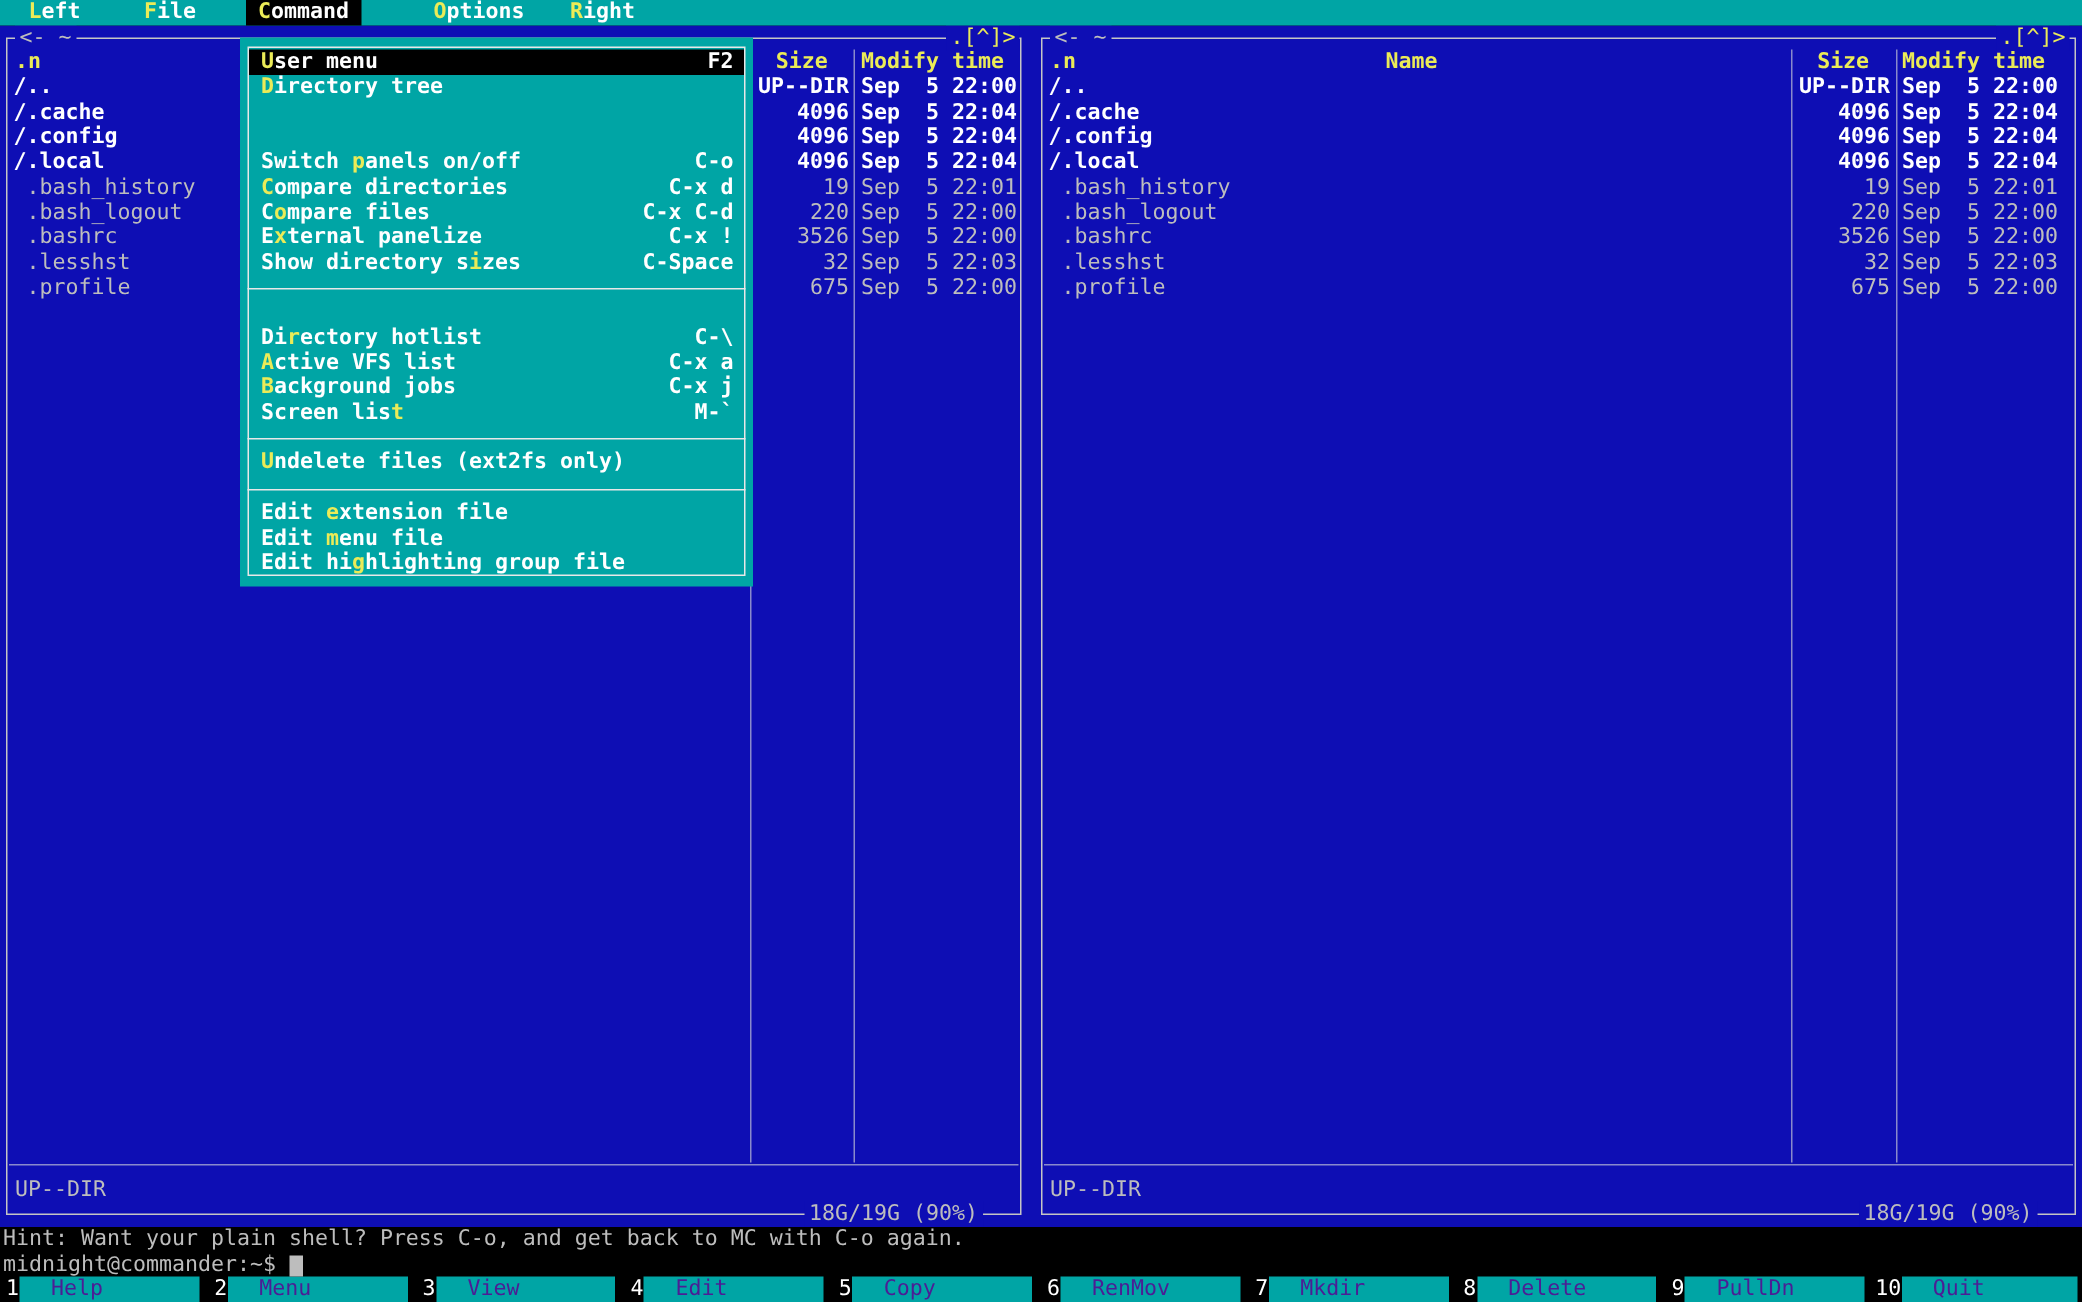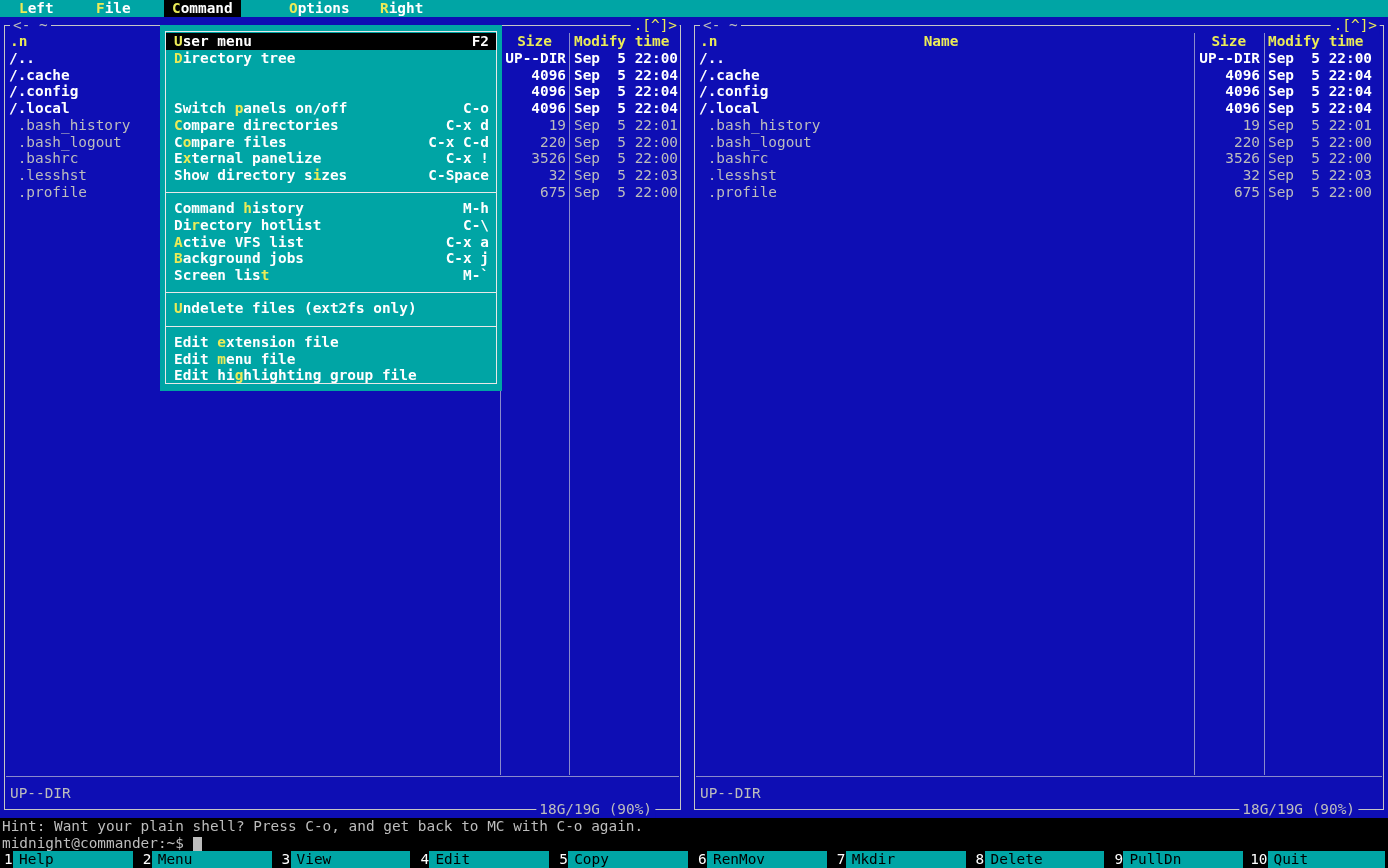--- a/index.html
+++ b/index.html
@@ -52,21 +52,21 @@
 
   
   .hint   { position:absolute; left:2px; top:817.9px; color:var(--gray); white-space:pre; z-index:5; }
   .prompt { position:absolute; left:2px; top:834.6px; color:var(--gray); white-space:pre; z-index:5; }
   .cursor { position:absolute; left:193px; top:836.5px; width:8.7px; height:14px;
             background:var(--gray); z-index:6; }
   .keybar { position:absolute; left:0; top:851.3px; width:1388px; height:16.7px;
             display:flex; background:#000; z-index:5; }
   .kslot  { width:138.8px; flex:0 0 138.8px; display:flex; height:16.7px; line-height:16.7px; cursor:default; }
   .knum   { color:var(--white); padding-left:4px; min-width:13px; white-space:pre; }
-  .klabel { flex:1; background:var(--teal); color:#000000; padding-left:6px; margin-right:6px; white-space:pre; }
+  .klabel { flex:1; background:var(--teal); color:#4c1d95; padding-left:21px; margin-right:6px; white-space:pre; }
   .kslot:last-child .knum { padding-left:1px; }
   .kslot:last-child .klabel { margin-right:3px; }
 </style>
 </head>
 <body>
 
 <div id="screen">
   <div class="menubar" id="menubar">
       <span class="mitem" style="left: 11px;"><span class="hot">L</span>eft</span>
       <span class="mitem" style="left: 88px;"><span class="hot">F</span>ile</span>
@@ -194,21 +194,20 @@
   <div class="dropdown" id="dropdown">
     <div class="dd-border"></div>
   <div class="mrow selected" style="top: 8.4px;"><span class="mlabel"><span class="hot">U</span>ser menu</span><span class="short">F2</span></div>
       <div class="mrow" style="top: 25.092px;"><span class="mlabel"><span class="hot">D</span>irectory tree</span><span class="short"></span></div>
       <div class="mrow" style="top: 75.168px;"><span class="mlabel">Switch <span class="hot">p</span>anels on/off</span><span class="short">C-o</span></div>
       <div class="mrow" style="top: 91.86px;"><span class="mlabel"><span class="hot">C</span>ompare directories</span><span class="short">C-x d</span></div>
       <div class="mrow" style="top: 108.552px;"><span class="mlabel">C<span class="hot">o</span>mpare files</span><span class="short">C-x C-d</span></div>
       <div class="mrow" style="top: 125.244px;"><span class="mlabel">E<span class="hot">x</span>ternal panelize</span><span class="short">C-x !</span></div>
       <div class="mrow" style="top: 141.936px;"><span class="mlabel">Show directory s<span class="hot">i</span>zes</span><span class="short">C-Space</span></div>
       <div class="dd-sep" style="top: 166.974px;"></div>
-      <div class="mrow" style="top: 175.32px;"><span class="mlabel">Command <span class="hot">h</span>istory</span><span class="short">M-h</span></div>
       <div class="mrow" style="top: 192.012px; gap: 40px;"><span class="mlabel">Di<span class="hot">r</span>ectory hotlist</span><span class="short">C-\</span></div>
       <div class="mrow" style="top: 208.704px;"><span class="mlabel"><span class="hot">A</span>ctive VFS list</span><span class="short">C-x a</span></div>
       <div class="mrow" style="top: 225.396px;"><span class="mlabel"><span class="hot">B</span>ackground jobs</span><span class="short">C-x j</span></div>
       <div class="mrow" style="top: 242.088px;"><span class="mlabel">Screen lis<span class="hot">t</span></span><span class="short">M-`</span></div>
       <div class="dd-sep" style="top: 267.126px;"></div>
       <div class="mrow" style="top: 275.472px;"><span class="mlabel"><span class="hot">U</span>ndelete files (ext2fs only)</span><span class="short"></span></div>
       <div class="dd-sep" style="top: 300.51px;"></div>
       <div class="mrow" style="top: 308.856px;"><span class="mlabel">Edit <span class="hot">e</span>xtension file</span><span class="short"></span></div>
       <div class="mrow" style="top: 325.548px;"><span class="mlabel">Edit <span class="hot">m</span>enu file</span><span class="short"></span></div>
       <div class="mrow" style="top: 342.24px;"><span class="mlabel">Edit hi<span class="hot">g</span>hlighting group file</span><span class="short"></span></div>

